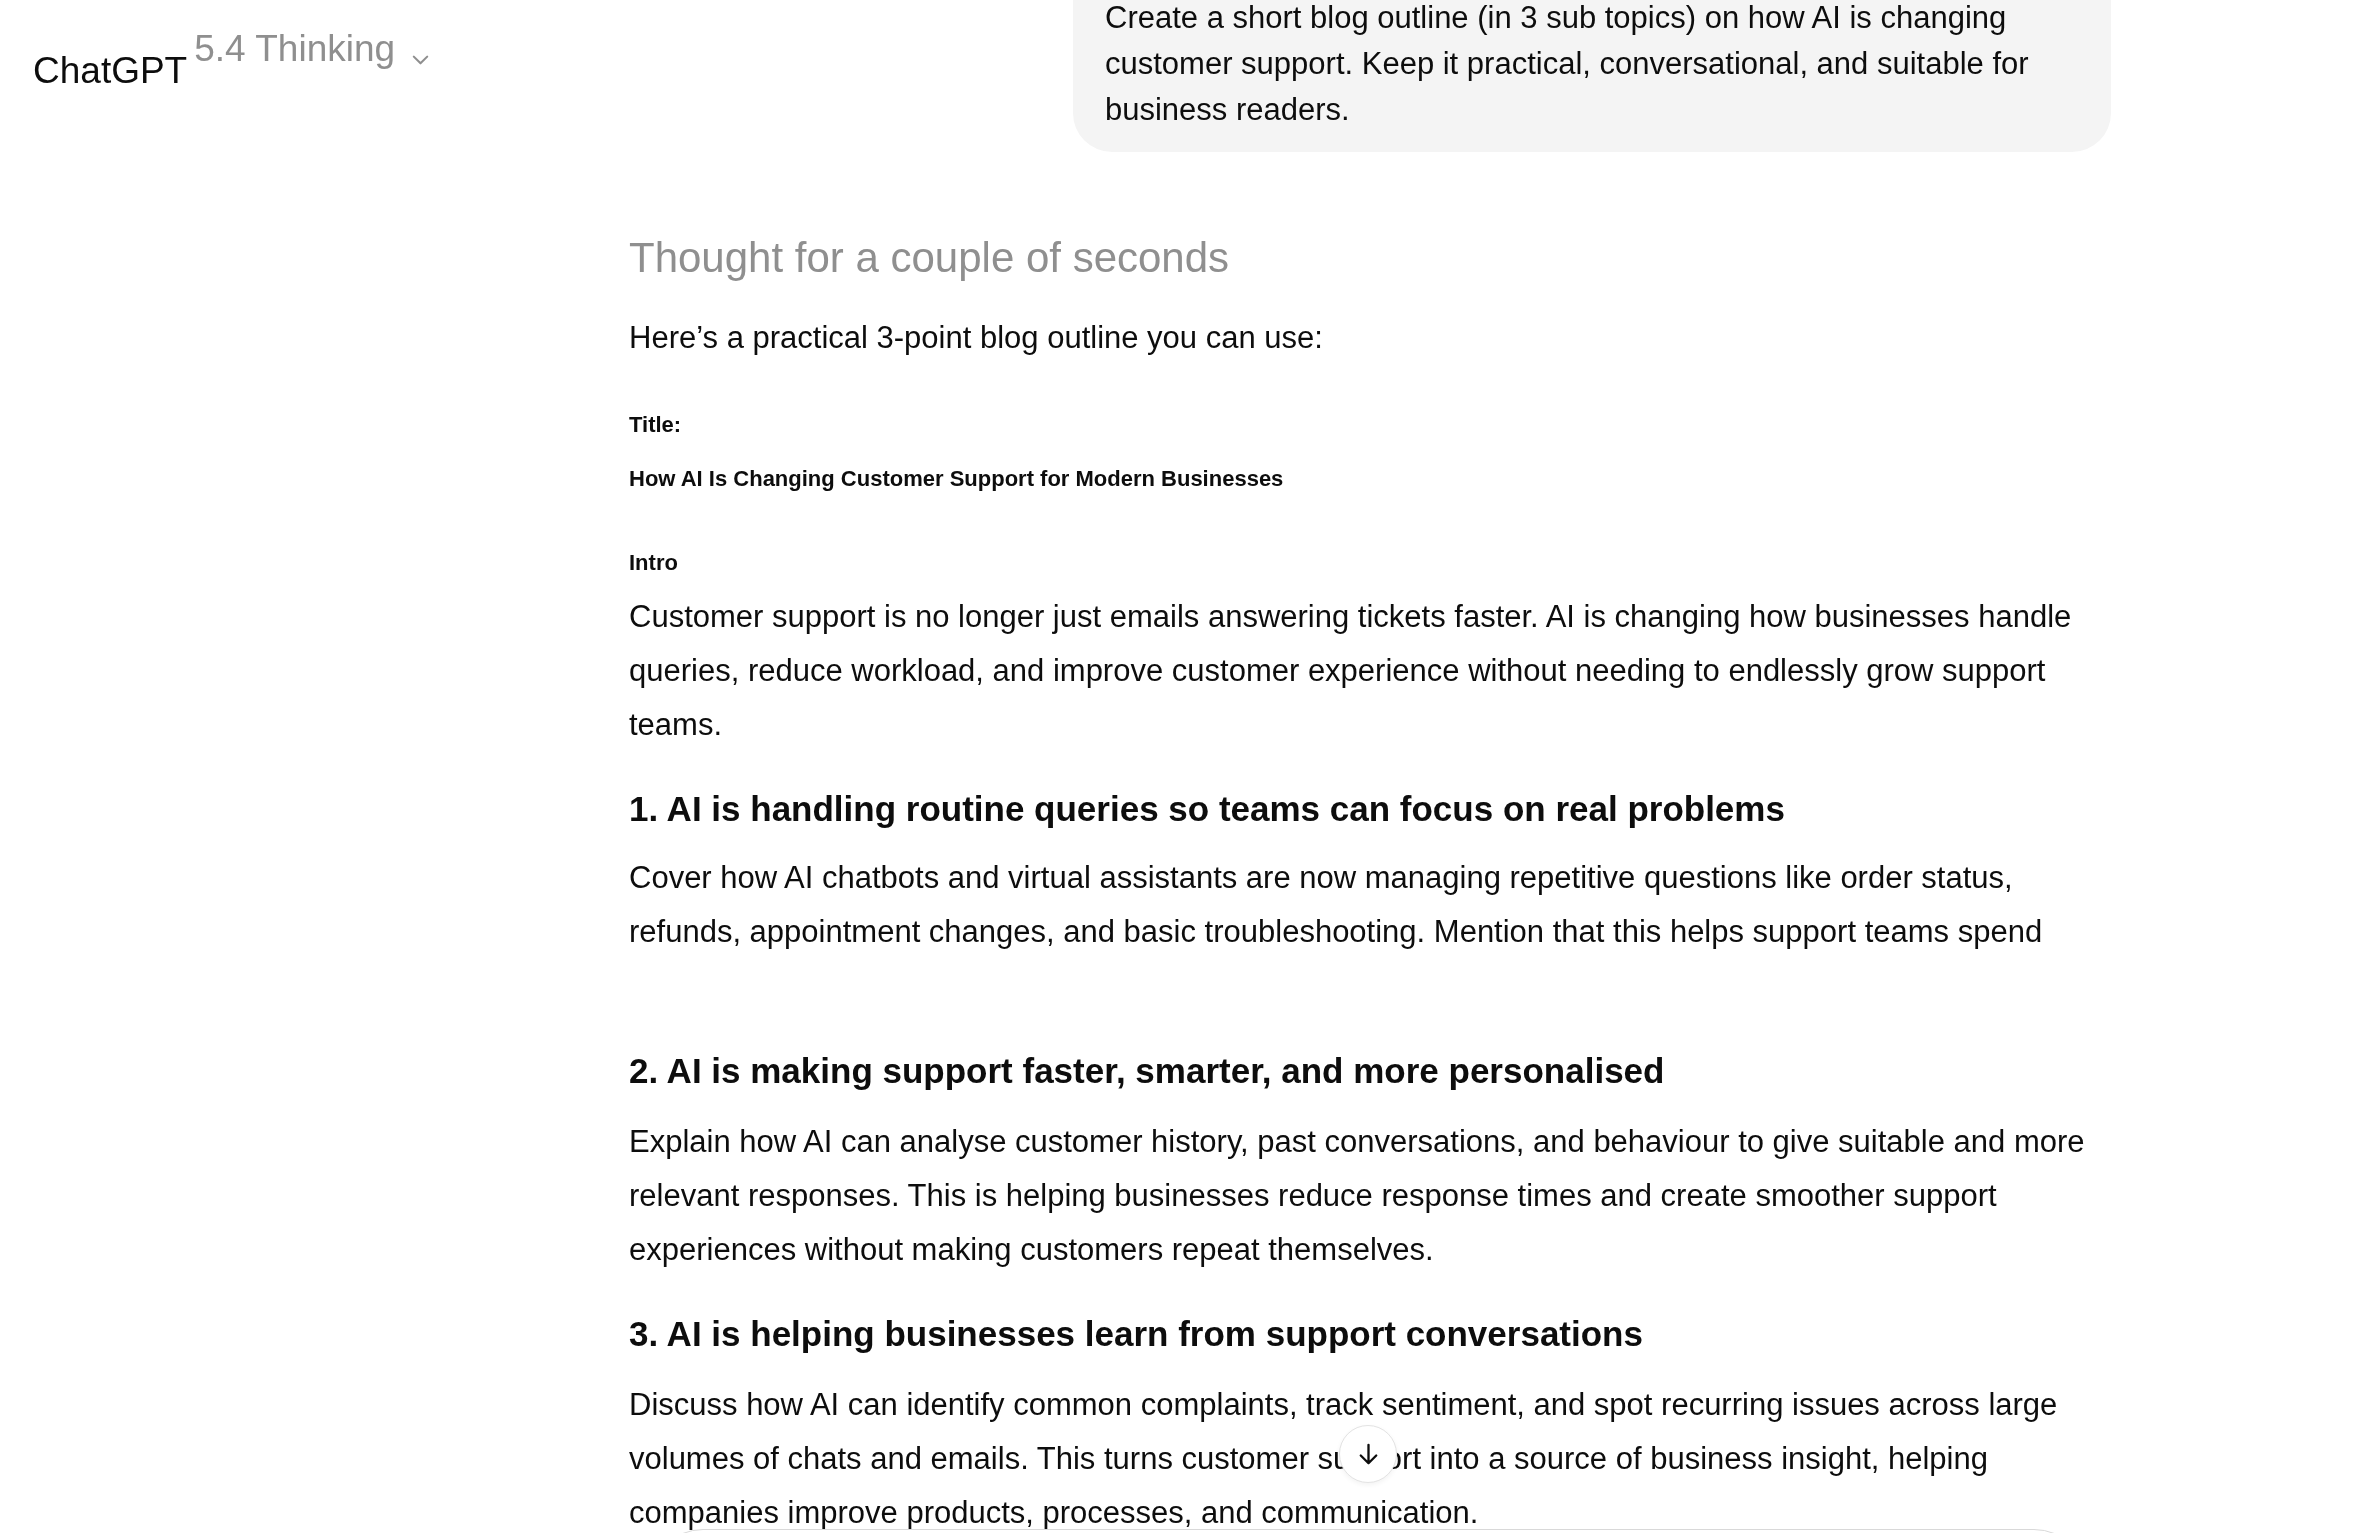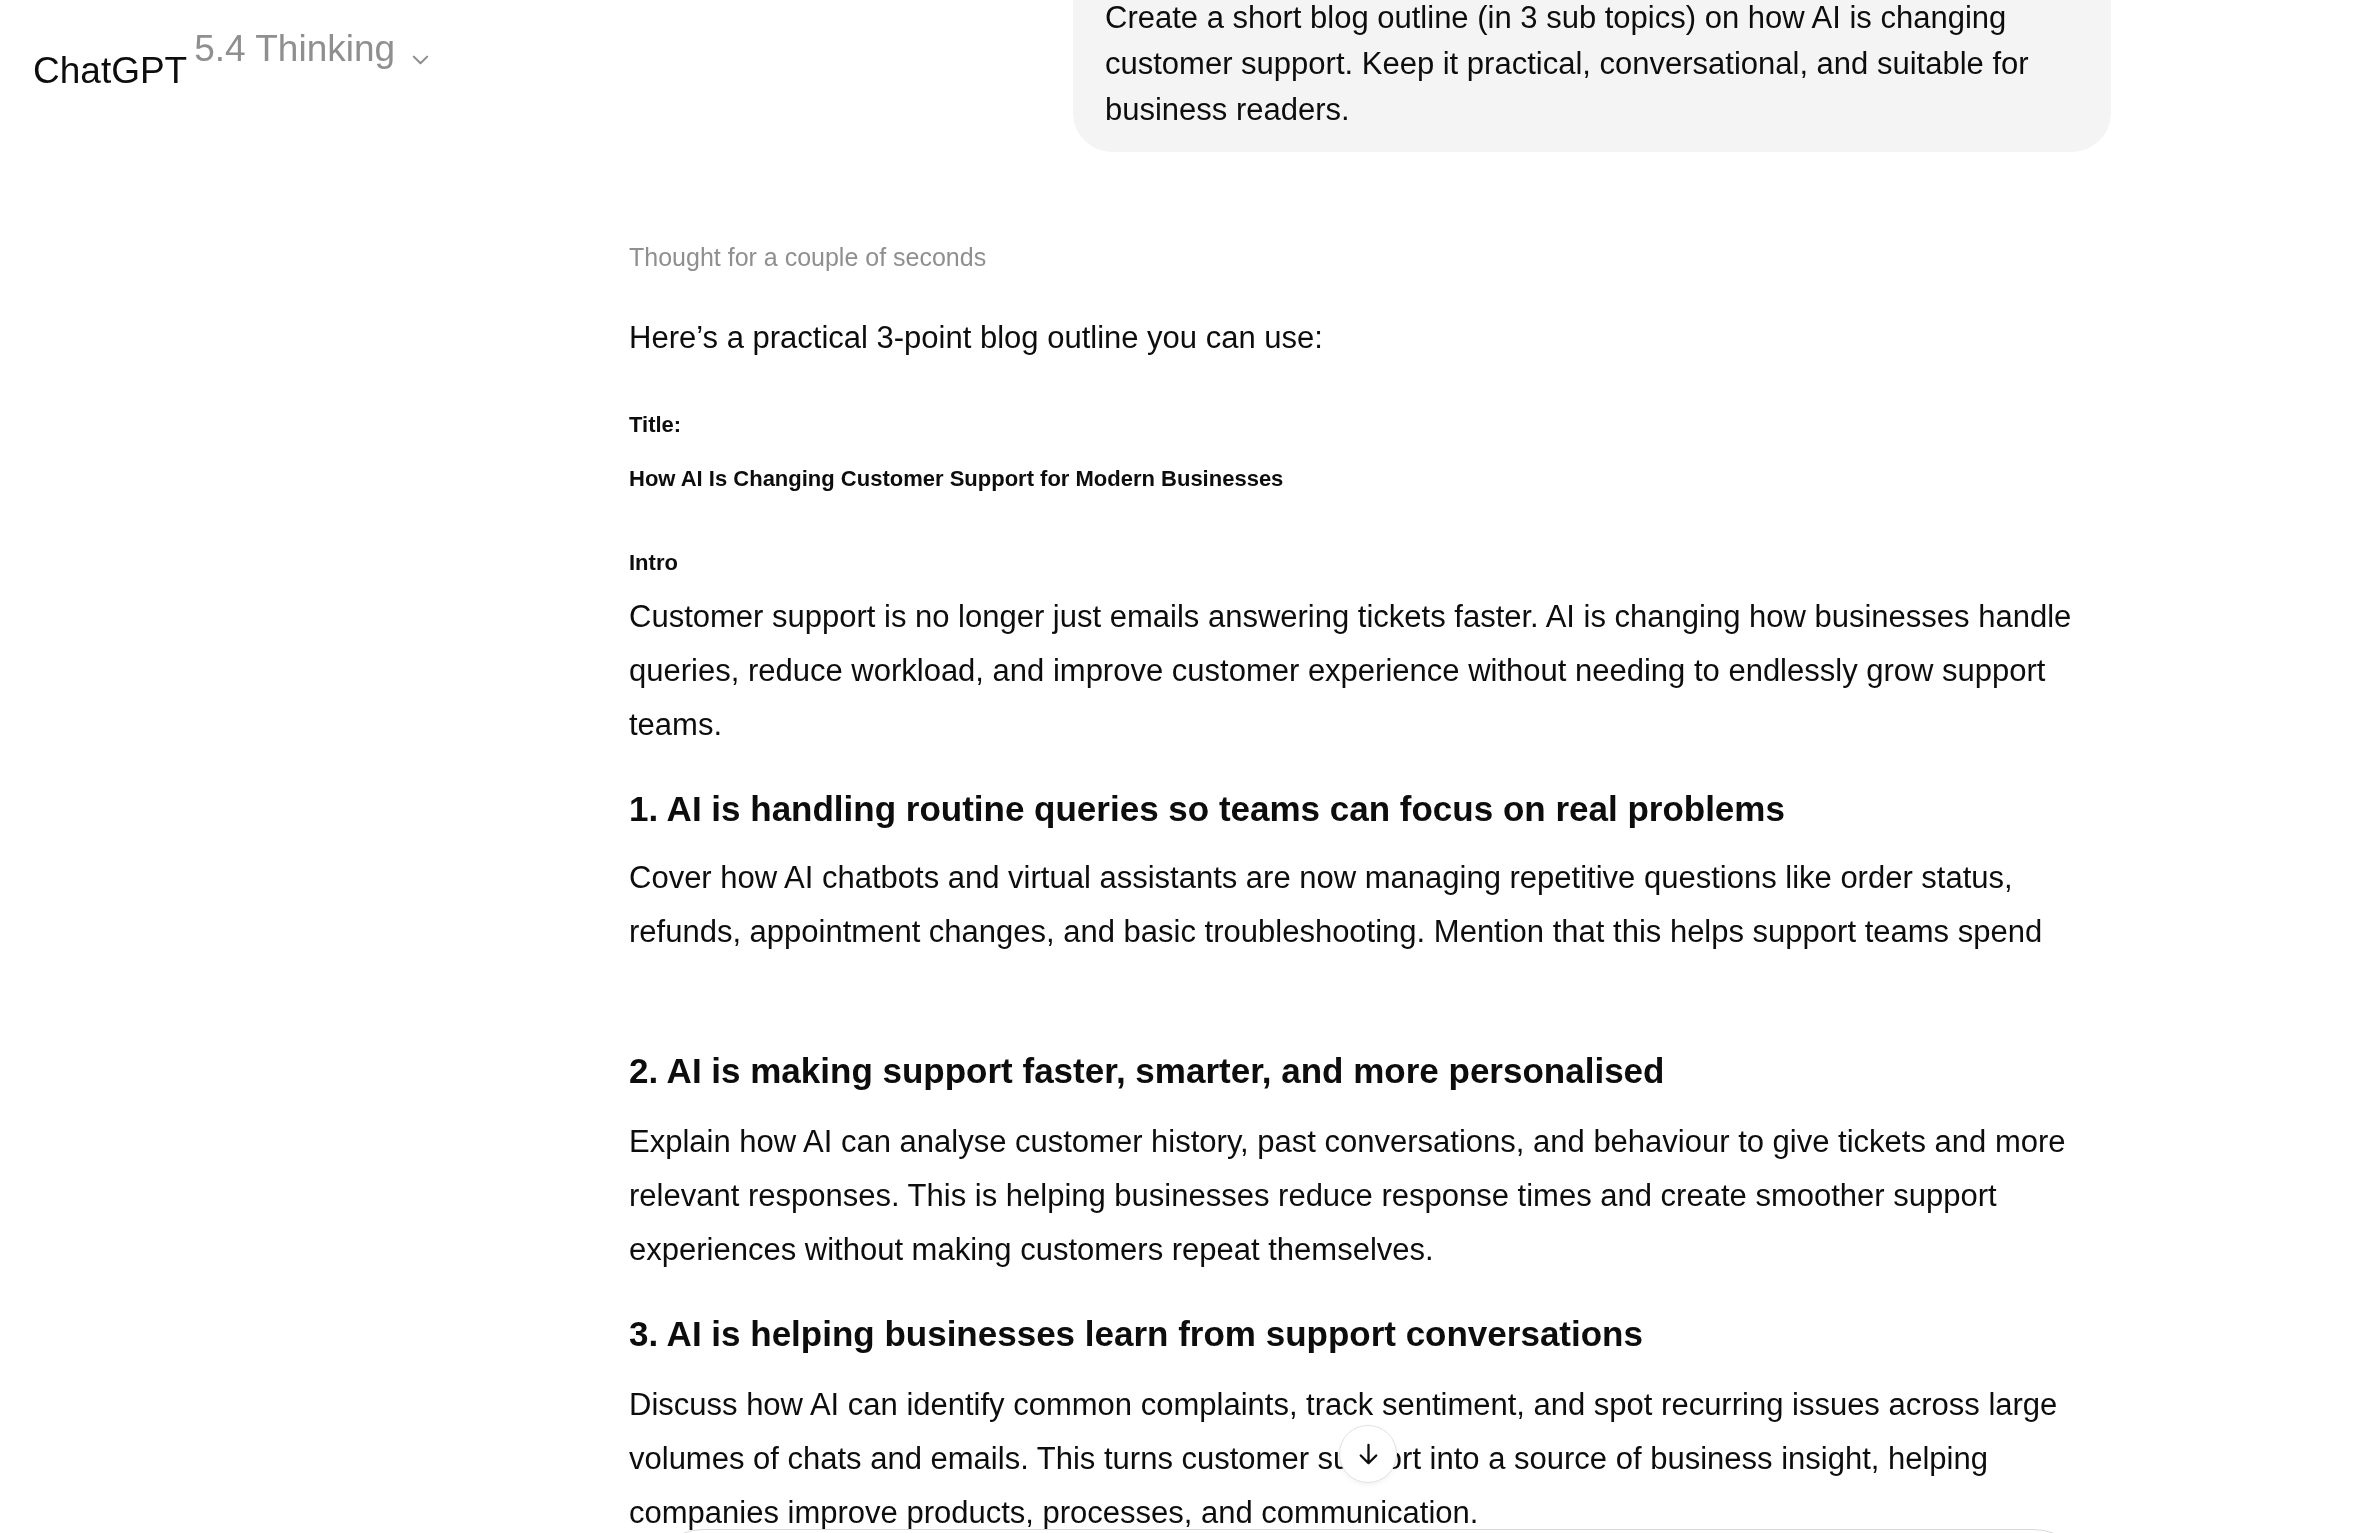--- a/index.html
+++ b/index.html
@@ -47,21 +47,21 @@
   .user-bubble .line { display: block; white-space: nowrap; }
 
   
   .assistant {
     position: absolute;
     left: 629px;
     top: 0;
     width: 1487px;
   }
   .abs { position: absolute; left: 0; white-space: nowrap; }
-  .thought { color: #8f8f8f; font-size: 25px; line-height: 39px; }
+  .thought { color: #8f8f8f; font-size: 42px; line-height: 39px; }
   .body { font-size: 31px; line-height: 54px; color: #0d0d0d; }
   .label { font-size: 22px; line-height: 39px; font-weight: 700; }
   .h3 { font-size: 35px; line-height: 42px; font-weight: 700; }
   .para .ln { display: block; white-space: nowrap; height: 54px; }
 
   
   .scroll-btn {
     position: absolute;
     left: 1339px;
     top: 1425px;
@@ -129,21 +129,21 @@
     </div>
 
     <div class="abs h3" style="top:788px;text-align:center;">1. AI is handling routine queries so teams can focus on real problems</div>
     <div class="abs body para" style="top:851px;">
       <span class="ln">Cover how AI chatbots and virtual assistants are now managing repetitive questions like order status,</span>
       <span class="ln">refunds, appointment changes, and basic troubleshooting. Mention that this helps support teams spend</span>
     </div>
 
     <div class="abs h3" style="top:1050px;">2. AI is making support faster, smarter, and more personalised</div>
     <div class="abs body para" style="top:1115px;">
-      <span class="ln">Explain how AI can analyse customer history, past conversations, and behaviour to give tickets and more</span>
+      <span class="ln">Explain how AI can analyse customer history, past conversations, and behaviour to give suitable and more</span>
       <span class="ln">relevant responses. This is helping businesses reduce response times and create smoother support</span>
       <span class="ln">experiences without making customers repeat themselves.</span>
     </div>
 
     <div class="abs h3" style="top:1313px;">3. AI is helping businesses learn from support conversations</div>
     <div class="abs body para" style="top:1378px;">
       <span class="ln">Discuss how AI can identify common complaints, track sentiment, and spot recurring issues across large</span>
       <span class="ln">volumes of chats and emails. This turns customer support into a source of business insight, helping</span>
       <span class="ln">companies improve products, processes, and communication.</span>
     </div>

